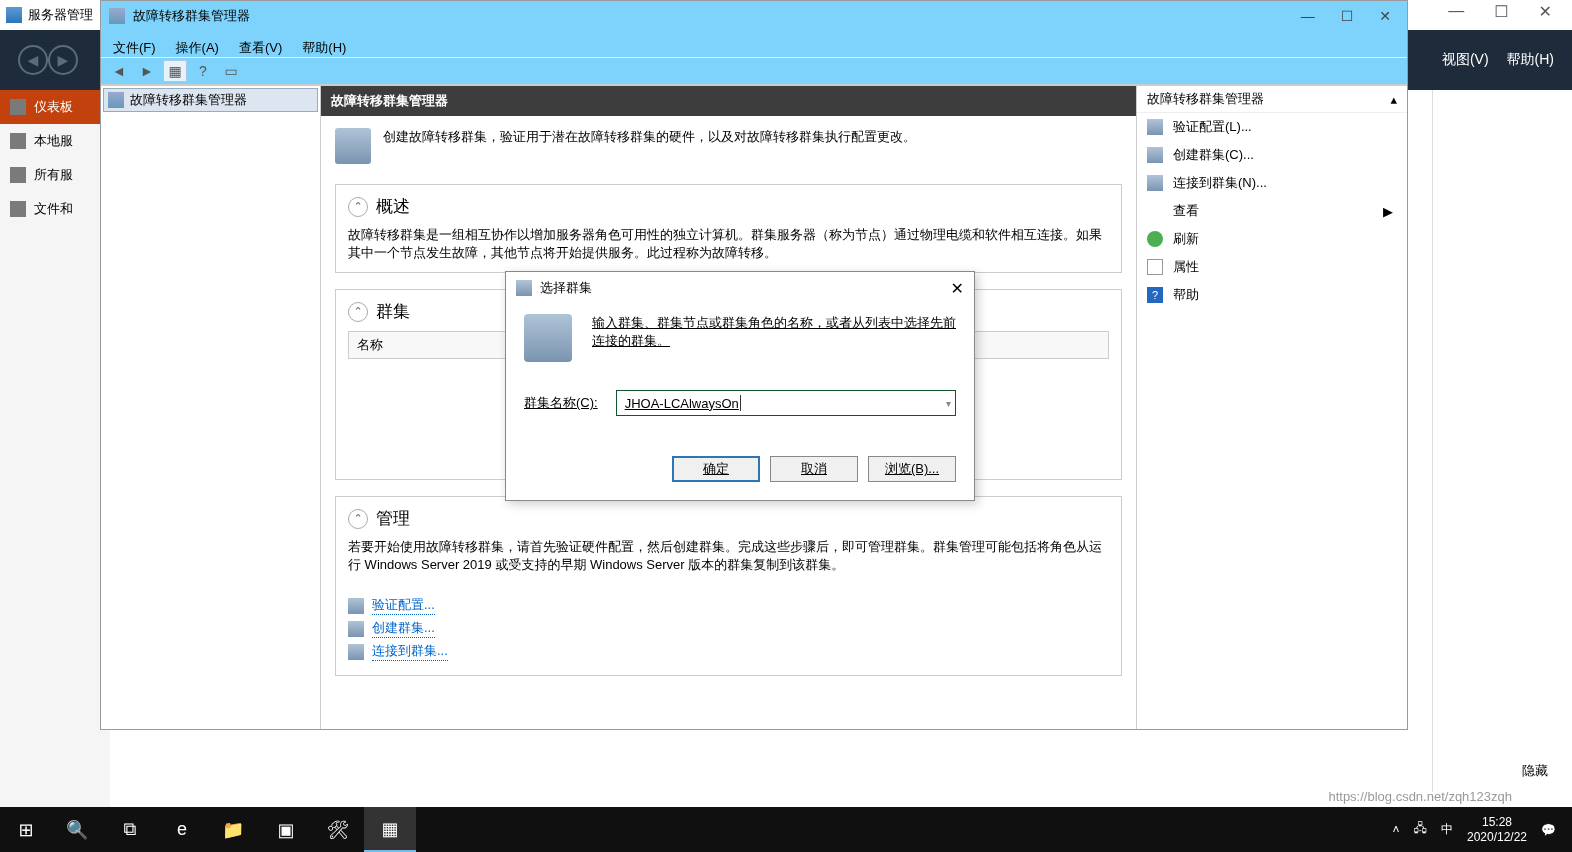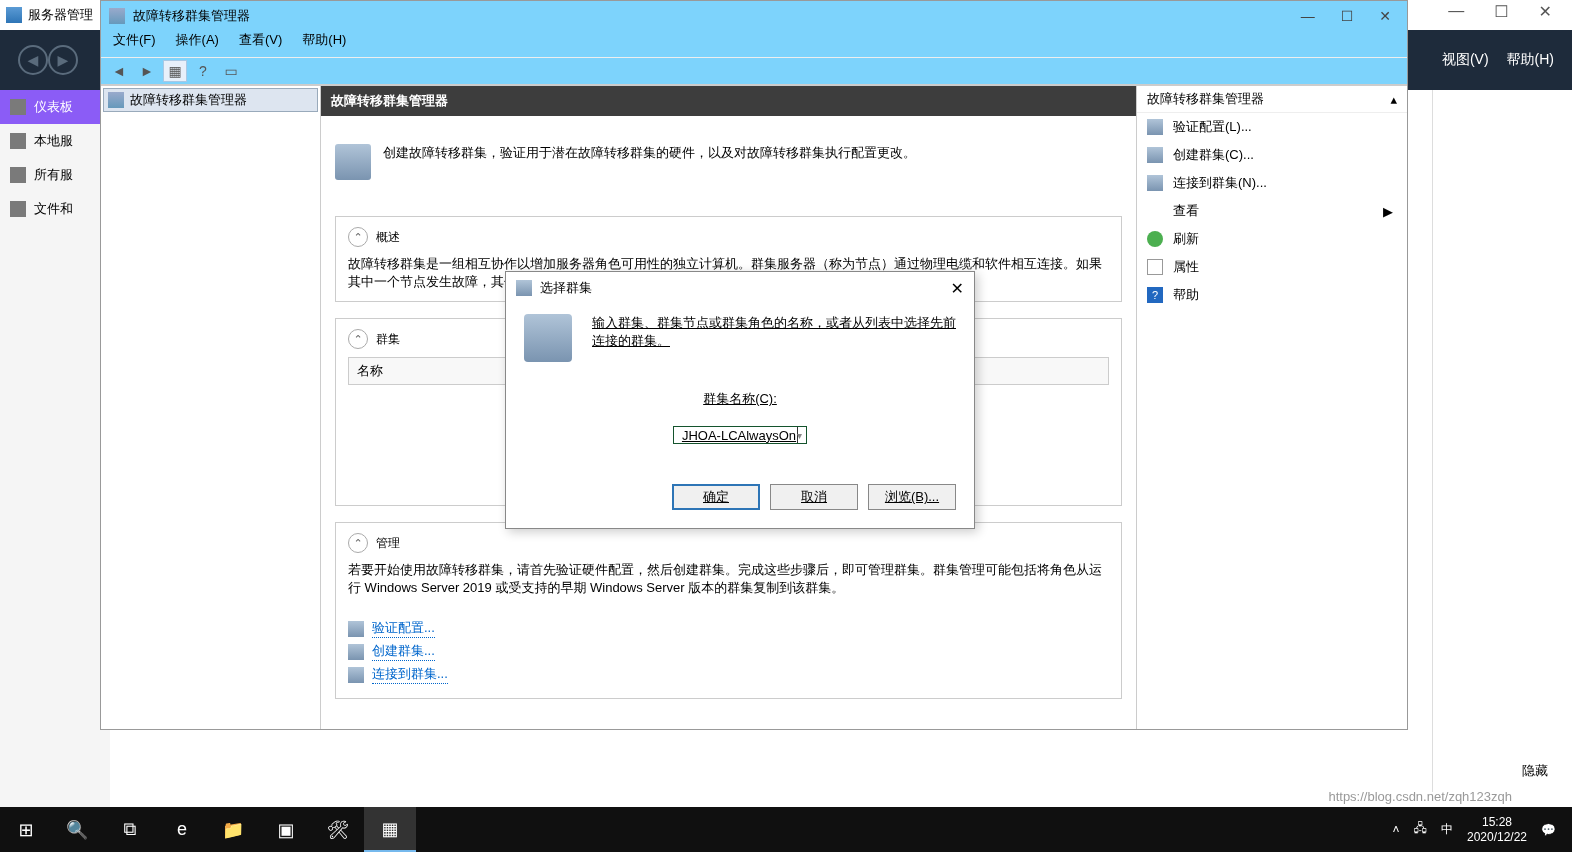--- a/index.html
+++ b/index.html
@@ -8,47 +8,47 @@
 
 .outer-title { position: absolute; top: 0; left: 0; right: 0; height: 30px; background: #fff; display: flex; align-items: center; padding-left: 6px; gap: 6px; }
 .outer-title .ico { width: 16px; height: 16px; background: linear-gradient(#5b9bd5,#2e75b6); }
 .outer-ctrl { position: absolute; top: 2px; right: 0; display: flex; gap: 30px; padding-right: 20px; font-size: 16px; color: #555; }
 .outer-bar { position: absolute; top: 30px; left: 0; right: 0; height: 60px; background: #1e2b3b; color: #fff; display: flex; align-items: center; padding: 0 18px; }
 .nav-arrows { display: flex; gap: 0; }
 .nav-arrows .circ { width: 30px; height: 30px; border: 2px solid #5a6b7c; border-radius: 50%; display: flex; align-items: center; justify-content: center; color: #5a6b7c; font-size: 14px; }
 .outer-menu { margin-left: auto; display: flex; gap: 18px; font-size: 14px; }
 .outer-left { position: absolute; top: 90px; left: 0; width: 110px; bottom: 0; background: #f5f5f5; }
 .outer-left .row { display: flex; align-items: center; gap: 8px; padding: 8px 10px; }
-.outer-left .row.active { background: #8b5cf6; color: #fff; }
+.outer-left .row.active { background: #c2410c; color: #fff; }
 .outer-left .ic { width: 16px; height: 16px; background: #7a7a7a; }
 .outer-right { position: absolute; top: 90px; right: 0; width: 140px; bottom: 60px; border-left: 1px solid #ddd; background: #fff; display: flex; align-items: flex-end; justify-content: flex-end; padding: 12px 24px; }
 
 
 .win { position: absolute; top: 0; left: 100px; width: 1308px; height: 730px; background: #7dd3fc; border: 1px solid #999; display: flex; flex-direction: column; }
 .win-title { height: 30px; display: flex; align-items: center; gap: 8px; padding: 0 8px; }
 .win-title .ico { width: 16px; height: 16px; background: linear-gradient(#9ac,#69b); }
 .win-ctrl { margin-left: auto; display: flex; gap: 26px; font-size: 14px; color: #444; padding-right: 8px; }
-.win-menu { height: 26px; display: flex; align-items: flex-start; gap: 20px; padding: 0 12px; }
+.win-menu { height: 26px; display: flex; align-items: flex-end; gap: 20px; padding: 0 12px; }
 .win-tool { height: 28px; display: flex; align-items: center; gap: 4px; padding: 0 6px; border-top: 1px solid #eee; border-bottom: 1px solid #ccc; }
 .tbtn { width: 24px; height: 22px; border: 1px solid transparent; display: flex; align-items: center; justify-content: center; font-size: 14px; color: #555; }
 .tbtn.box { border: 1px solid #a8c8e4; background: #e8f0fa; }
 .win-body { flex: 1; display: flex; border-top: 1px solid #ccc; overflow: hidden; }
 
 .tree { width: 220px; border-right: 1px solid #ccc; background: #fff; padding: 2px; }
 .tree-item { display: flex; align-items: center; gap: 6px; padding: 2px 4px; background: #dde5f0; border: 1px solid #9ab; }
 .tree-item .ico { width: 16px; height: 16px; background: linear-gradient(#9ac,#69b); }
 
 .mid { flex: 1; border-right: 1px solid #ccc; background: #fff; display: flex; flex-direction: column; overflow: hidden; }
 .mid-head { background: #3d3d3d; color: #fff; padding: 6px 10px; font-weight: bold; }
-.mid-intro { display: flex; gap: 12px; padding: 28px 14px; align-items: flex-start; }
+.mid-intro { display: flex; gap: 12px; padding: 12px 14px; align-items: flex-start; }
 .srv-ico { width: 36px; height: 36px; background: linear-gradient(#b0c4d8,#7a94b0); border-radius: 3px; flex-shrink: 0; }
 .section { margin: 8px 14px; border: 1px solid #ccc; padding: 10px 12px; }
 .sec-head { display: flex; align-items: center; gap: 8px; margin-bottom: 8px; }
 .chev { width: 20px; height: 20px; border: 1px solid #aaa; border-radius: 50%; display: flex; align-items: center; justify-content: center; font-size: 11px; color: #666; }
-.sec-title { font-size: 12px; }
+.sec-title { font-size: 17px; }
 .tbl { display: flex; margin-top: 8px; }
 .tbl-col { flex: 1; border: 1px solid #ccc; padding: 4px 8px; background: #f8f8f8; }
 .mgmt-links { margin-top: 22px; }
 .mgmt-links .lnk { display: flex; align-items: center; gap: 8px; margin: 4px 0; color: #0066cc; }
 .mgmt-links .lnk span:last-child { border-bottom: 1px dotted #0066cc; }
 .mgmt-links .ic { width: 16px; height: 16px; background: linear-gradient(#b0c4d8,#7a94b0); }
 
 .actions { width: 270px; background: #fff; }
 .act-head { background: #f0f0f0; padding: 4px 8px; border-bottom: 1px solid #ccc; }
 .act-sub { background: #fff; padding: 4px 10px; display: flex; justify-content: space-between; align-items: center; border-bottom: 1px solid #eee; }
@@ -62,21 +62,21 @@
 .act-item.view .ic { background: transparent; }
 
 
 .dlg { position: absolute; top: 271px; left: 505px; width: 470px; background: #fff; border: 1px solid #888; box-shadow: 3px 3px 10px rgba(0,0,0,0.2); }
 .dlg-title { height: 32px; display: flex; align-items: center; gap: 8px; padding: 0 10px; }
 .dlg-title .ico { width: 16px; height: 16px; background: linear-gradient(#b0c4d8,#7a94b0); }
 .dlg-close { margin-left: auto; font-size: 16px; cursor: pointer; }
 .dlg-body { padding: 10px 18px 18px; text-decoration: underline; }
 .dlg-row1 { display: flex; gap: 20px; align-items: flex-start; }
 .dlg-ico { width: 48px; height: 48px; background: linear-gradient(#b0c4d8,#7a94b0); border-radius: 4px; flex-shrink: 0; }
-.dlg-row2 { display: flex; gap: 18px; align-items: center; margin-top: 28px; flex-direction: column; }
+.dlg-row2 { display: flex; gap: 18px; align-items: center; margin-top: 28px; }
 .dlg-row2 label { white-space: nowrap; }
 .combo { flex: 1; height: 26px; border: 1px solid #14532d; display: flex; align-items: center; padding: 0 8px; font-family: Consolas, monospace; font-size: 13px; position: relative; }
 .combo .car { border-right: 1px solid #333; animation: blink 1s infinite; margin-left: 1px; height: 16px; }
 .combo .dd { position: absolute; right: 4px; color: #888; font-size: 10px; }
 .dlg-btns { display: flex; gap: 10px; margin-top: 40px; justify-content: flex-end; }
 .dlg-btns button { width: 88px; height: 26px; border: 1px solid #888; background: #f0f0f0; font-size: 13px; }
 .dlg-btns button.primary { border: 2px solid #2e75b6; }
 
 
 .taskbar { position: absolute; bottom: 0; left: 0; right: 0; height: 45px; background: #101010; display: flex; align-items: center; }

